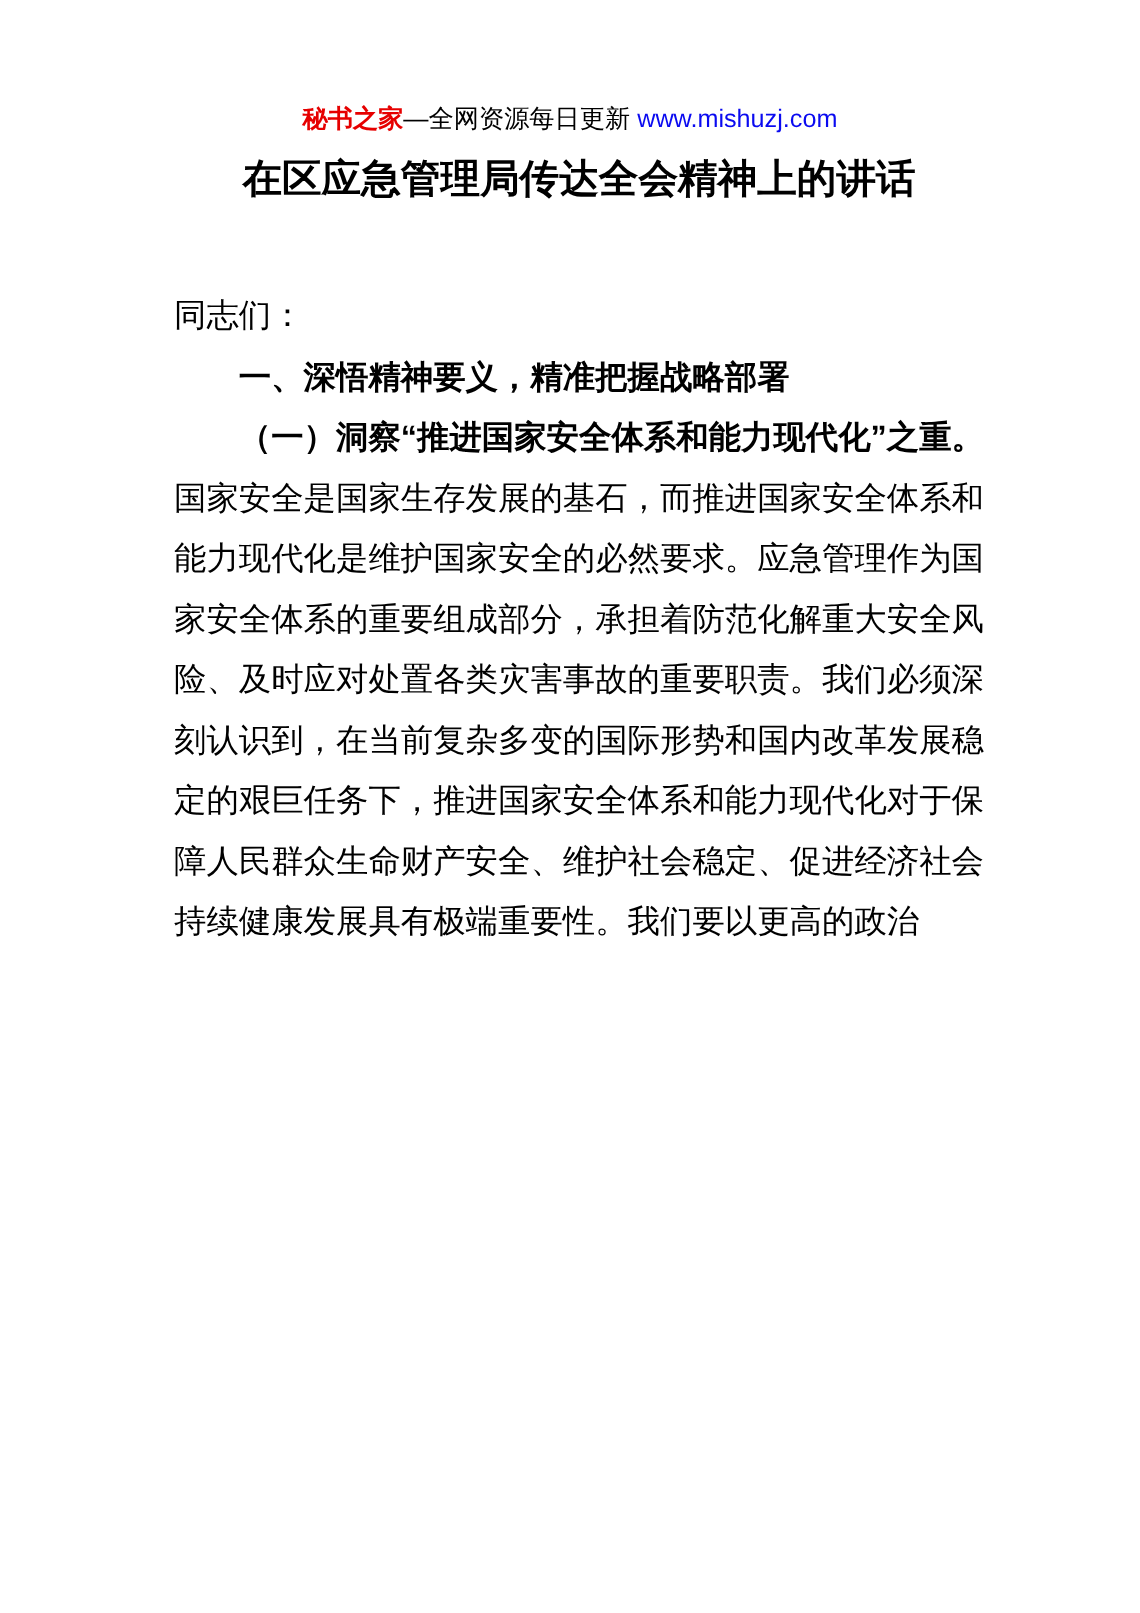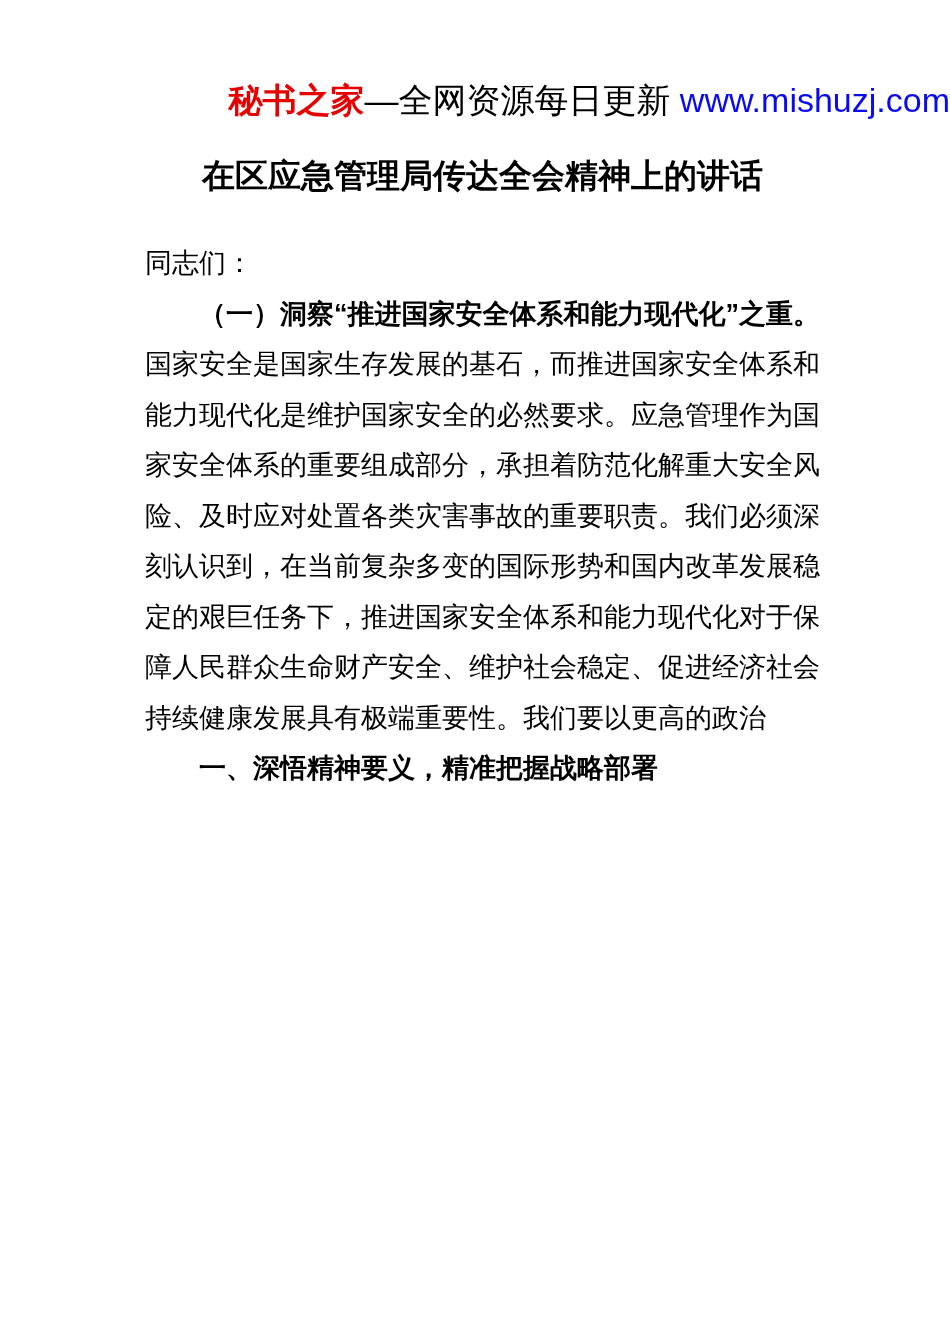--- a/index.html
+++ b/index.html
@@ -12,29 +12,29 @@
     background: #ffffff;
     color: #000000;
     font-family: "Liberation Sans", "DejaVu Sans", sans-serif;
     overflow: hidden;
   }
   .doc-header {
     position: absolute;
     top: 80px;
     left: 0;
     width: 100%;
-    text-align: right;
-    font-size: 34px;
+    text-align: center;
+    font-size: 21px;
     line-height: 40px;
     white-space: nowrap;
   }
   .brand { font-weight: bold; }
   .doc-title {
     position: absolute;
-    top: 148px;
+    top: 121px;
     left: 145px;
     width: 675px;
     text-align: center;
     font-size: 33px;
     font-weight: bold;
     line-height: 56px;
   }
   .doc-body {
     position: absolute;
     top: 238px;
@@ -58,19 +58,19 @@
     <span class="brand" style="color: rgb(230, 0, 0);">秘书之家</span><span>—全网资源每日更新 </span><span style="color: rgb(10, 10, 240);">www.mishuzj.com</span>
   </div>
 
   <h1 class="doc-title">在区应急管理局传达全会精神上的讲话</h1>
 
   <div class="doc-body">
 
     <p class="salutation">同志们：</p>
 
 
+    <p class="para section-heading">一、深悟精神要义，精准把握战略部署</p>
+
     <p class="para"><span class="para-lead">（一）洞察“推进国家安全体系和能力现代化”之重。</span><span>国家安全是国家生存发展的基石，而推进国家安全体系和能力现代化是维护国家安全的必然要求。应急管理作为国家安全体系的重要组成部分，承担着防范化解重大安全风险、及时应对处置各类灾害事故的重要职责。我们必须深刻认识到，在当前复杂多变的国际形势和国内改革发展稳定的艰巨任务下，推进国家安全体系和能力现代化对于保障人民群众生命财产安全、维护社会稳定、促进经济社会持续健康发展具有极端重要性。我们要以更高的政治</span></p>
-
-    <p class="para section-heading">一、深悟精神要义，精准把握战略部署</p>
 
   </div>
 
 </div>
 
 </body></html>

